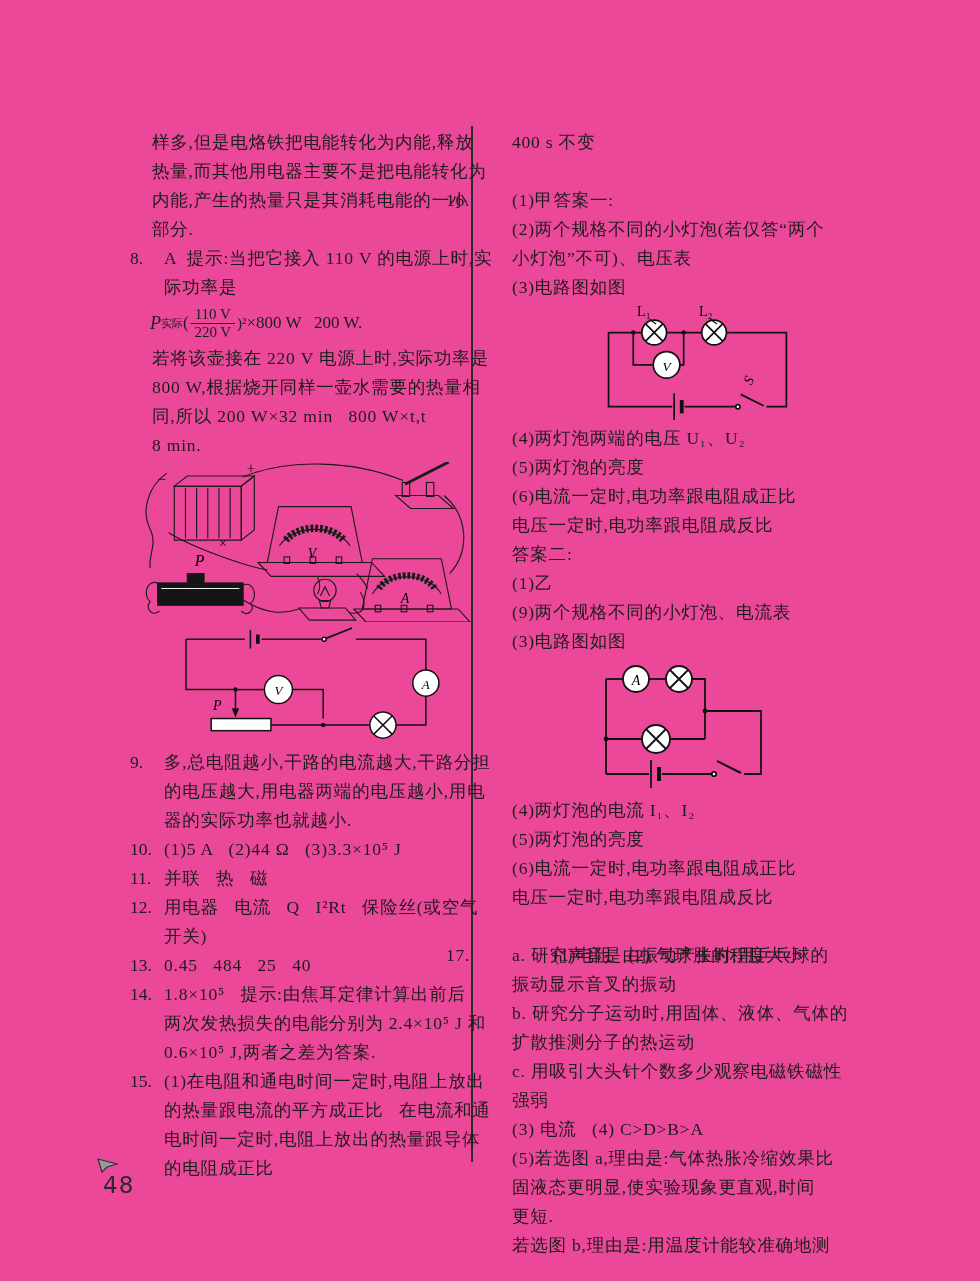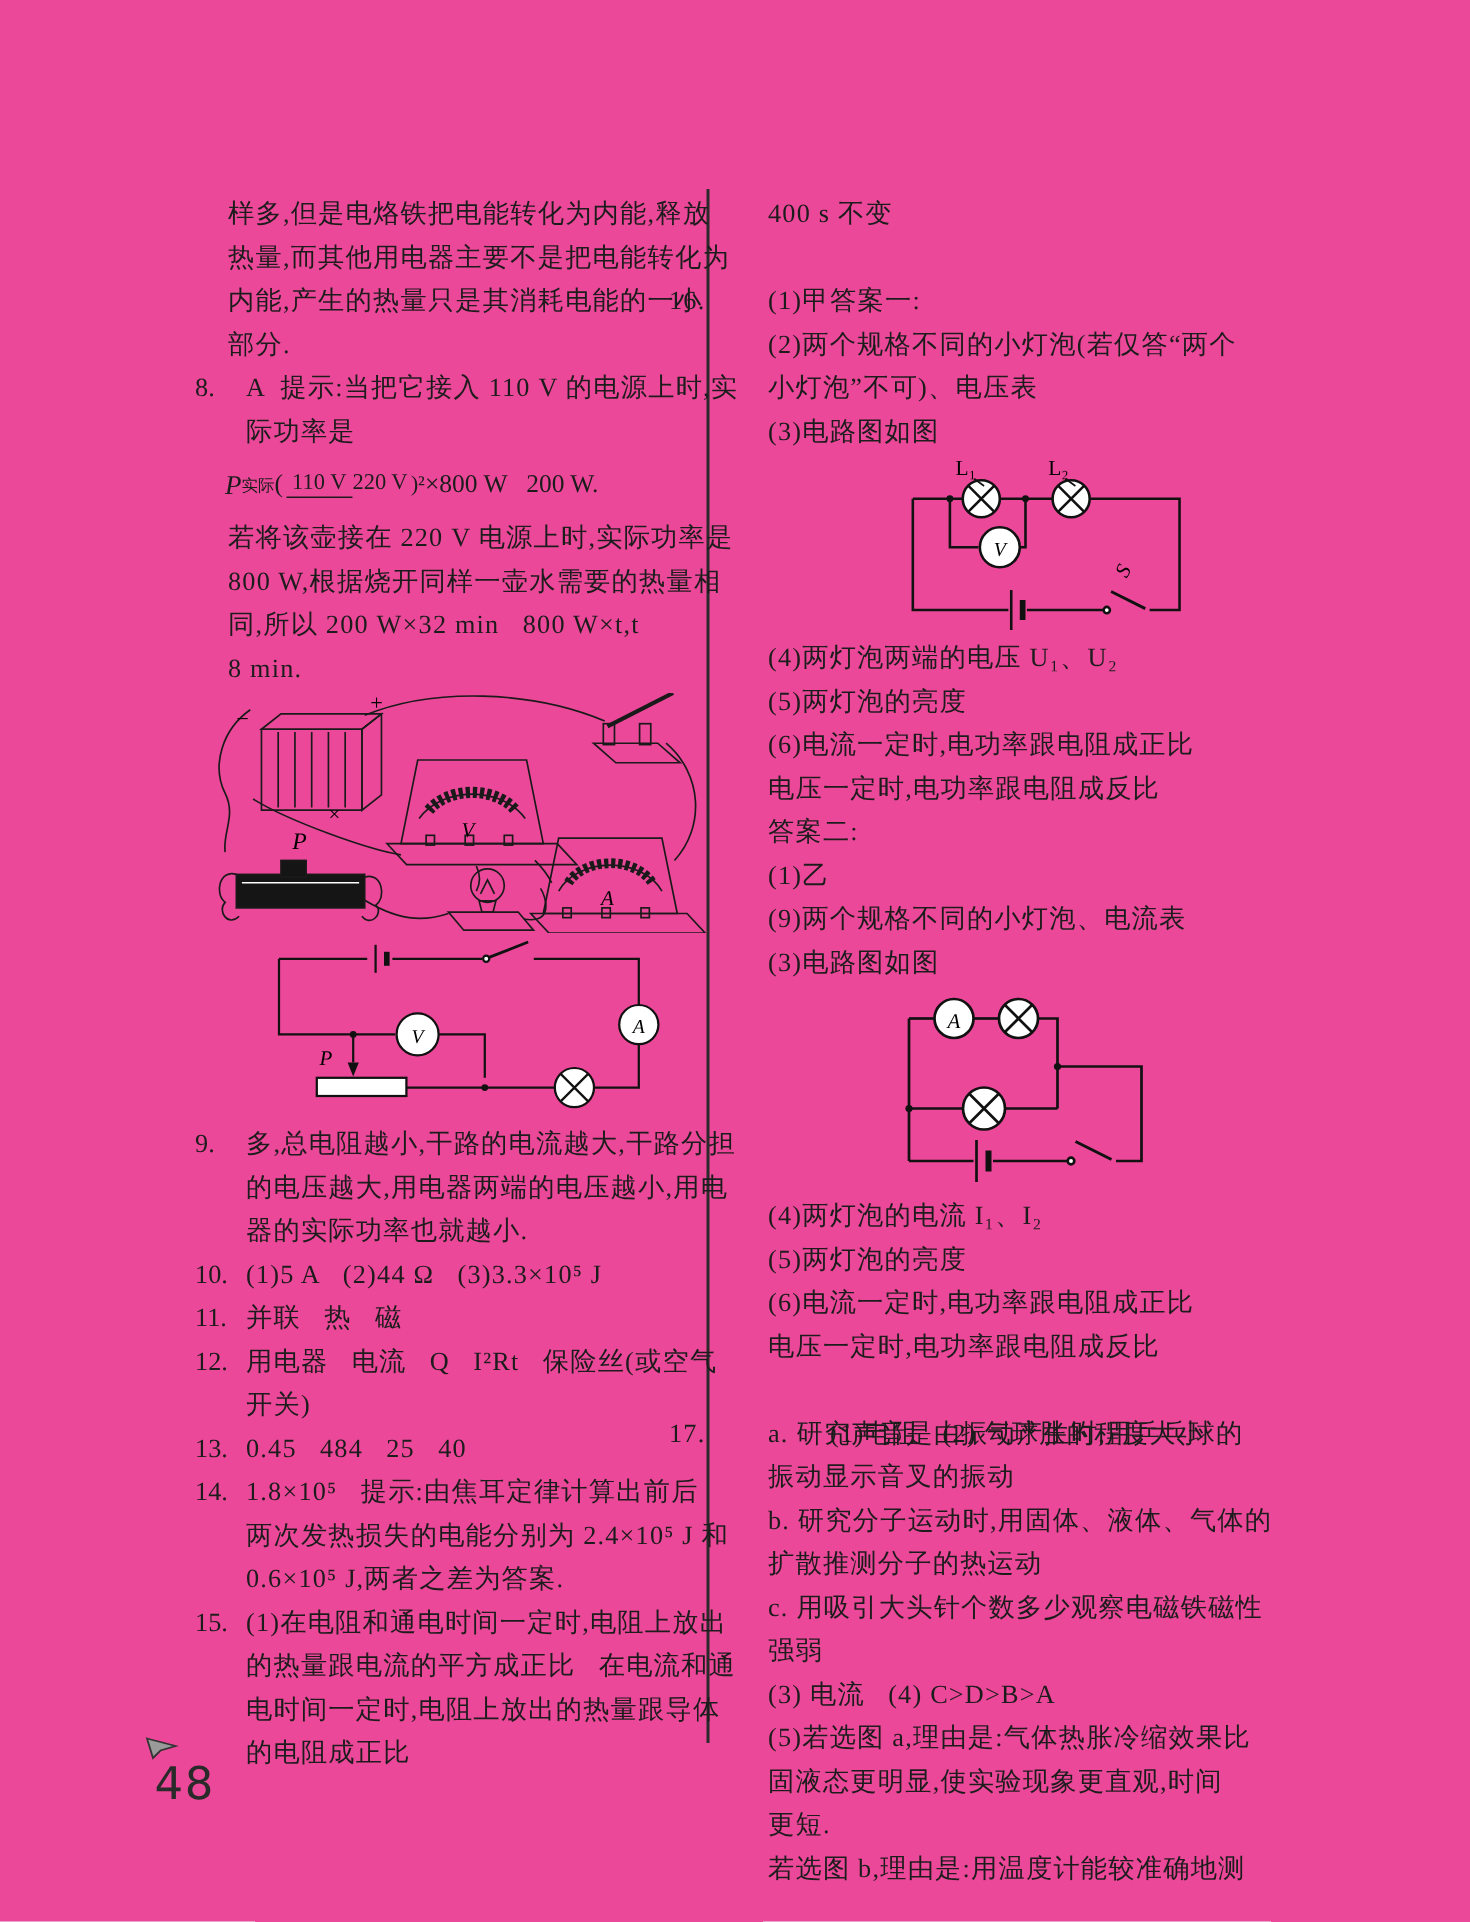--- a/index.html
+++ b/index.html
@@ -13,32 +13,32 @@
   .blk{position:relative;}
   .item{position:relative;padding-left:34px;}
   .item .num{position:absolute;left:0;top:0;font-size:17.5px;line-height:29px;letter-spacing:0;}
   .indent{margin-left:22px;}
   .rbody{position:relative;padding-left:33px;}
   .hang{position:absolute;left:-33px;font-size:17.5px;line-height:29px;}
   
   .formula{height:42px;display:flex;align-items:center;font-size:17px;white-space:pre;padding-left:20px;}
   .formula .pv{font-style:italic;font-size:18px;}
   .formula sub{font-size:11px;}
-  .frac{display:inline-flex;flex-direction:row;text-align:center;font-size:15px;line-height:17px;margin:0 2px;}
+  .frac{display:inline-flex;flex-direction:column;text-align:center;font-size:15px;line-height:17px;margin:0 2px;}
   .frac .fn{border-bottom:1.4px solid #1c1c1c;padding:0 4px;}
   .supped{font-size:15px;}
   figure{margin:0;}
   .figwrap{margin:2px 0 2px -6px;}
   .cirwrap{margin:2px 0 4px 42px;}
   .cirwrapR{margin:2px 0 4px 72px;text-align:center;}
   svg{display:block;}
   svg text{font-family:"Liberation Serif","DejaVu Serif",serif;}
   .footer-cursor{position:absolute;left:96px;top:1156px;}
   .page-num{position:absolute;left:103px;top:1172px;font-family:"DejaVu Sans",sans-serif;
-            font-size:30px;color:#2a2a2a;letter-spacing:1px;}
+            font-size:23px;color:#2a2a2a;letter-spacing:1px;}
 </style>
 </head>
 <body>
 
 <div class="sheet">
   <div class="divider"></div>
 
   <div class="col" id="colL">
 
     <div class="blk indent">

